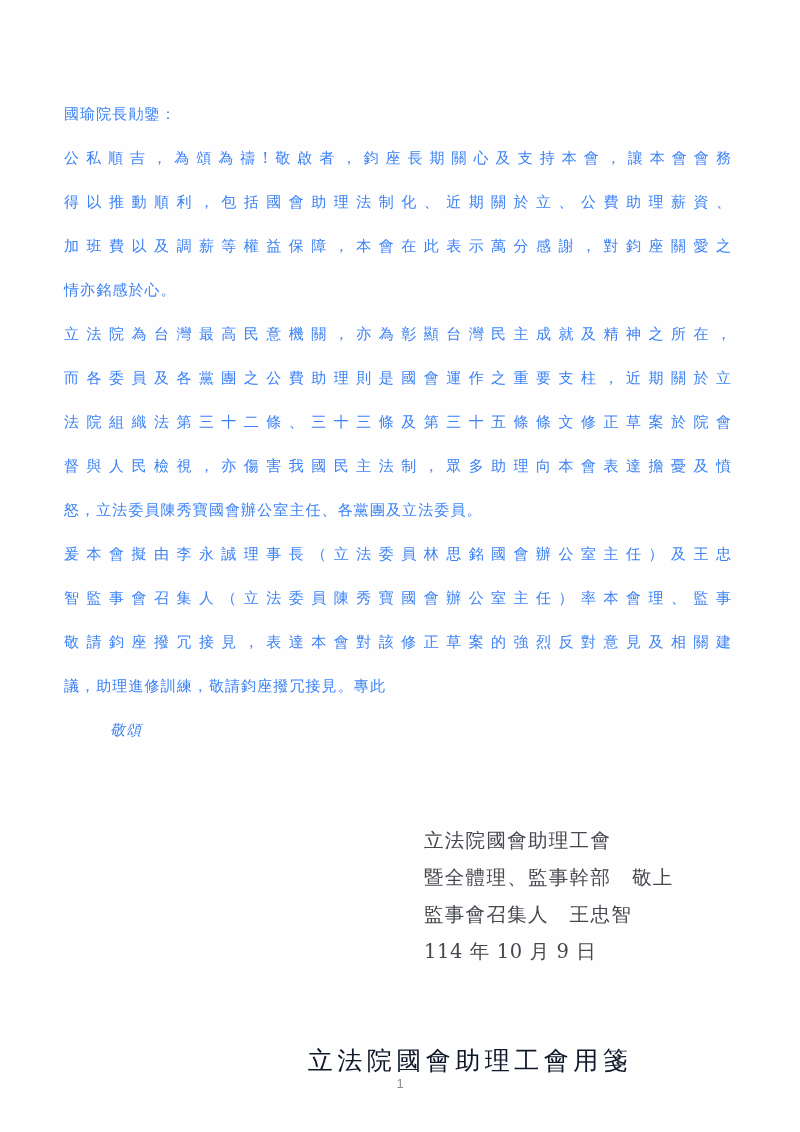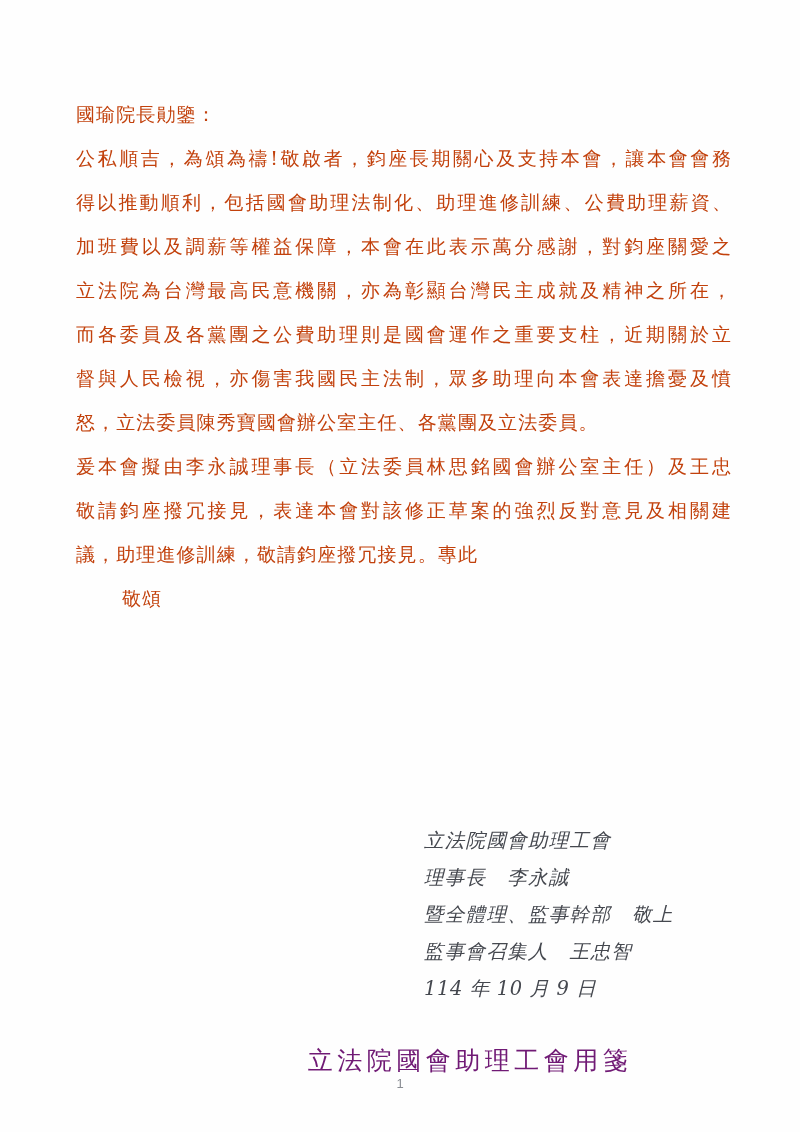--- a/index.html
+++ b/index.html
@@ -21,47 +21,45 @@
 
   
   .letter {
     position: absolute;
     left: 64px;
     top: 92px;
     width: 668px;
   }
 
   .line {
-    font-size: 19px;
+    font-size: 15px;
     line-height: 44px;
     letter-spacing: 1.1px;
-    color: #c2410c;
+    color: #3b82f6;
     white-space: pre-wrap;
     text-align: left;
-    margin-left: 12px;
   }
 
   
   .line.just {
     text-align: justify;
     text-align-last: justify;
   }
 
-  .line.indent2 { padding-left: 46px; }
+  .line.indent2 { padding-left: 46px; font-style: italic; }
 
   .para { margin: 0; }
   .para + .para { margin-top: 0; }
 
   
   .signature {
     position: absolute;
     left: 424px;
     top: 822px;
     width: 320px;
-    font-style: italic;
   }
   .sig-line {
     font-size: 19.5px;
     line-height: 37px;
     letter-spacing: 1.3px;
     color: #45484f;
     white-space: pre;
   }
   .sig-line.date {
     letter-spacing: 0.6px;
@@ -101,48 +99,50 @@
 <body>
 
 <div class="page">
 
   <div class="letter">
 
     <div class="line">國瑜院長勛鑒：</div>
 
     <div class="para">
       <div class="line just">公私順吉，為頌為禱!敬啟者，鈞座長期關心及支持本會，讓本會會務</div>
-      <div class="line just">得以推動順利，包括國會助理法制化、助理進修訓練、公費助理薪資、</div>
+      <div class="line just">得以推動順利，包括國會助理法制化、近期關於立、公費助理薪資、</div>
       <div class="line just">加班費以及調薪等權益保障，本會在此表示萬分感謝，對鈞座關愛之</div>
+      <div class="line">情亦銘感於心。</div>
     </div>
 
     <div class="para">
       <div class="line just">立法院為台灣最高民意機關，亦為彰顯台灣民主成就及精神之所在，</div>
       <div class="line just">而各委員及各黨團之公費助理則是國會運作之重要支柱，近期關於立</div>
+      <div class="line just">法院組織法第三十二條、三十三條及第三十五條條文修正草案於院會</div>
       <div class="line just">督與人民檢視，亦傷害我國民主法制，眾多助理向本會表達擔憂及憤</div>
       <div class="line">怒，立法委員陳秀寶國會辦公室主任、各黨團及立法委員。</div>
     </div>
 
     <div class="para">
       <div class="line just">爰本會擬由李永誠理事長（立法委員林思銘國會辦公室主任）及王忠</div>
+      <div class="line just">智監事會召集人（立法委員陳秀寶國會辦公室主任）率本會理、監事</div>
       <div class="line just">敬請鈞座撥冗接見，表達本會對該修正草案的強烈反對意見及相關建</div>
       <div class="line">議，助理進修訓練，敬請鈞座撥冗接見。專此</div>
     </div>
 
     <div class="line indent2">敬頌</div>
 
   </div>
 
   <div class="signature">
     <div class="sig-line">立法院國會助理工會</div>
-    <div class="sig-line">理事長　李永誠</div>
     <div class="sig-line">暨全體理、監事幹部　敬上</div>
     <div class="sig-line">監事會召集人　王忠智</div>
     <div class="sig-line date">114 年 10 月 9 日</div>
   </div>
 
   <div class="letterhead">
-    <span class="letterhead-text" style="color: #701a75;">立法院國會助理工會用箋</span>
+    <span class="letterhead-text" style="color: #0f172a;">立法院國會助理工會用箋</span>
   </div>
 
   <div class="page-number">1</div>
 
 </div>
 
 </body></html>

